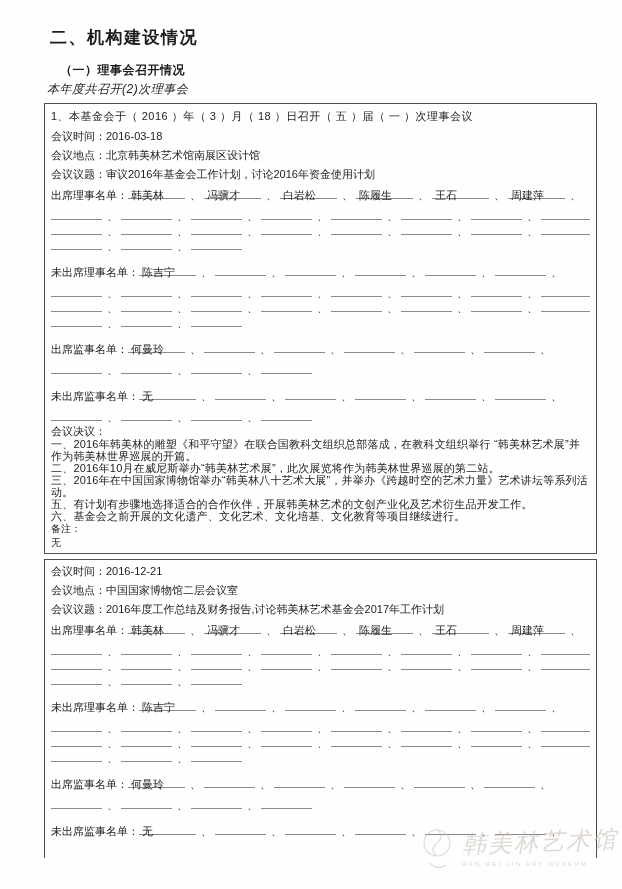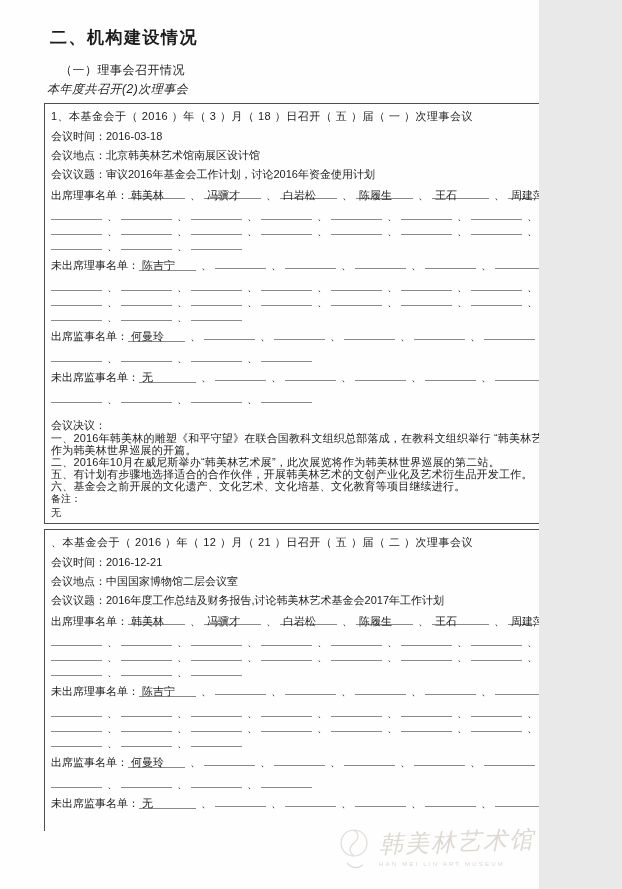--- a/index.html
+++ b/index.html
@@ -1,44 +1,44 @@
 <!DOCTYPE html>
 <html><head>
 <meta charset="utf-8">
 <style>
   html,body{margin:0;padding:0;background:#e9e9e9;}
   .page{
-    width:539px;height:889px;background:#fefefe;position:relative;overflow:hidden;
+    width:622px;height:889px;background:#fefefe;position:relative;overflow:hidden;
     font-family:"Liberation Sans","DejaVu Sans",sans-serif;color:#1c1c1c;
     box-sizing:border-box;
   }
   .doc-header{padding:26px 0 0 47px;}
   .doc-title{font-size:17px;font-weight:bold;margin:0 0 13px 3px;letter-spacing:1.5px;}
-  .doc-sub1{font-size:12px;font-weight:normal;margin:0 0 2px 13px;letter-spacing:.5px;}
+  .doc-sub1{font-size:12px;font-weight:bold;margin:0 0 2px 13px;letter-spacing:.5px;}
   .doc-sub2{font-size:12px;margin:0 0 5px 0;letter-spacing:.5px;font-style:italic;}
 
   .meetings{margin-left:44px;width:553px;}
   .table-block{
     border:1px solid #4f4f4f;box-sizing:border-box;width:553px;
     padding:2px 6px 3px 6px;margin-bottom:5px;background:#fefefe;
   }
   .table-block.cut{border-bottom:none;padding-bottom:16px;margin-bottom:0;}
 
   .t-row{font-size:11px;line-height:19px;height:19px;white-space:nowrap;overflow:hidden;}
   .heading-row{line-height:21px;height:21px;letter-spacing:.5px;}
   .n-row{height:22px;line-height:19px;white-space:nowrap;overflow:hidden;}
   .lab{font-size:11px;}
   .blank{display:inline-block;width:51px;border-bottom:1px solid #8a8a8a;height:13px;vertical-align:baseline;}
   .blank.named{width:57px;height:14px;}
   .ntext{font-size:11px;display:inline-block;padding-left:3px;}
   .sep{font-size:11px;padding:0 3px 0 5px;color:#2a2a2a;}
   .b-row{height:15px;line-height:13px;white-space:nowrap;overflow:hidden;}
-  .gap{margin-top:4px;font-family:Liberation Mono, monospace;}
+  .gap{margin-top:10px;}
   .gap-lg{margin-top:13px;}
-  .res-label{font-size:11px;line-height:14px;margin-top:14px;}
+  .res-label{font-size:11px;line-height:14px;margin-top:2px;}
   .res-line{font-size:11px;line-height:12px;letter-spacing:.2px;}
   .remark-line{font-size:10px;line-height:13.8px;}
 
   .watermark{
     position:absolute;right:6px;bottom:4px;width:200px;height:72px;
     opacity:.55;pointer-events:none;
   }
   .wm-row{display:flex;align-items:center;}
   .wm-circle{flex:0 0 auto;margin-right:4px;margin-top:10px;}
   .wm-texts{flex:1;}
@@ -73,27 +73,27 @@
         <div class="b-row"><span class="blank"></span><span class="sep">、</span><span class="blank"></span><span class="sep">、</span><span class="blank"></span><span class="sep">、</span><span class="blank"></span><span class="sep">、</span><span class="blank"></span><span class="sep">、</span><span class="blank"></span><span class="sep">、</span><span class="blank"></span><span class="sep">、</span><span class="blank"></span></div>
         <div class="b-row"><span class="blank"></span><span class="sep">、</span><span class="blank"></span><span class="sep">、</span><span class="blank"></span><span class="sep">、</span><span class="blank"></span><span class="sep">、</span><span class="blank"></span><span class="sep">、</span><span class="blank"></span><span class="sep">、</span><span class="blank"></span><span class="sep">、</span><span class="blank"></span></div>
         <div class="b-row"><span class="blank"></span><span class="sep">、</span><span class="blank"></span><span class="sep">、</span><span class="blank"></span></div>
         <div class="n-row gap"><span class="lab">出席监事名单：</span><span class="blank named"><span class="ntext">何曼玲</span></span><span class="sep">、</span><span class="blank"></span><span class="sep">、</span><span class="blank"></span><span class="sep">、</span><span class="blank"></span><span class="sep">、</span><span class="blank"></span><span class="sep">、</span><span class="blank"></span><span class="sep">、</span></div>
         <div class="b-row"><span class="blank"></span><span class="sep">、</span><span class="blank"></span><span class="sep">、</span><span class="blank"></span><span class="sep">、</span><span class="blank"></span></div>
         <div class="n-row gap"><span class="lab">未出席监事名单：</span><span class="blank named"><span class="ntext">无</span></span><span class="sep">、</span><span class="blank"></span><span class="sep">、</span><span class="blank"></span><span class="sep">、</span><span class="blank"></span><span class="sep">、</span><span class="blank"></span><span class="sep">、</span><span class="blank"></span><span class="sep">、</span></div>
         <div class="b-row"><span class="blank"></span><span class="sep">、</span><span class="blank"></span><span class="sep">、</span><span class="blank"></span><span class="sep">、</span><span class="blank"></span></div>
         <div class="res-label gap-lg">会议决议：</div>
         <div class="res-line">一、2016年韩美林的雕塑《和平守望》在联合国教科文组织总部落成，在教科文组织举行 “韩美林艺术展”并作为韩美林世界巡展的开篇。</div>
         <div class="res-line">二、2016年10月在威尼斯举办“韩美林艺术展”，此次展览将作为韩美林世界巡展的第二站。</div>
+        <div class="res-line">三、2016年在中国国家博物馆举办“韩美林八十艺术大展”，并举办《跨越时空的艺术力量》艺术讲坛等系列活动。</div>
         <div class="res-line">五、有计划有步骤地选择适合的合作伙伴，开展韩美林艺术的文创产业化及艺术衍生品开发工作。</div>
         <div class="res-line">六、基金会之前开展的文化遗产、文化艺术、文化培基、文化教育等项目继续进行。</div>
         <div class="remark-line">备注：</div>
         <div class="remark-line">无</div>
       </div>
       <div class="table-block cut">
-        <div class="t-row heading-row">、本基金会于（ 2016 ）年（ 12 ）月（ 21 ）日召开（ 五 ）届（ 二 ）次理事会议</div>
         <div class="t-row"><span class="lab">会议时间：</span><span class="val">2016-12-21</span></div>
         <div class="t-row"><span class="lab">会议地点：</span><span class="val">中国国家博物馆二层会议室</span></div>
         <div class="t-row"><span class="lab">会议议题：</span><span class="val">2016年度工作总结及财务报告,讨论韩美林艺术基金会2017年工作计划</span></div>
         <div class="n-row"><span class="lab">出席理事名单：</span><span class="blank named"><span class="ntext">韩美林</span></span><span class="sep">、</span><span class="blank named"><span class="ntext">冯骥才</span></span><span class="sep">、</span><span class="blank named"><span class="ntext">白岩松</span></span><span class="sep">、</span><span class="blank named"><span class="ntext">陈履生</span></span><span class="sep">、</span><span class="blank named"><span class="ntext">王石</span></span><span class="sep">、</span><span class="blank named"><span class="ntext">周建萍</span></span><span class="sep">、</span></div>
         <div class="b-row"><span class="blank"></span><span class="sep">、</span><span class="blank"></span><span class="sep">、</span><span class="blank"></span><span class="sep">、</span><span class="blank"></span><span class="sep">、</span><span class="blank"></span><span class="sep">、</span><span class="blank"></span><span class="sep">、</span><span class="blank"></span><span class="sep">、</span><span class="blank"></span></div>
         <div class="b-row"><span class="blank"></span><span class="sep">、</span><span class="blank"></span><span class="sep">、</span><span class="blank"></span><span class="sep">、</span><span class="blank"></span><span class="sep">、</span><span class="blank"></span><span class="sep">、</span><span class="blank"></span><span class="sep">、</span><span class="blank"></span><span class="sep">、</span><span class="blank"></span></div>
         <div class="b-row"><span class="blank"></span><span class="sep">、</span><span class="blank"></span><span class="sep">、</span><span class="blank"></span></div>
         <div class="n-row gap"><span class="lab">未出席理事名单：</span><span class="blank named"><span class="ntext">陈吉宁</span></span><span class="sep">、</span><span class="blank"></span><span class="sep">、</span><span class="blank"></span><span class="sep">、</span><span class="blank"></span><span class="sep">、</span><span class="blank"></span><span class="sep">、</span><span class="blank"></span><span class="sep">、</span></div>
         <div class="b-row"><span class="blank"></span><span class="sep">、</span><span class="blank"></span><span class="sep">、</span><span class="blank"></span><span class="sep">、</span><span class="blank"></span><span class="sep">、</span><span class="blank"></span><span class="sep">、</span><span class="blank"></span><span class="sep">、</span><span class="blank"></span><span class="sep">、</span><span class="blank"></span></div>
         <div class="b-row"><span class="blank"></span><span class="sep">、</span><span class="blank"></span><span class="sep">、</span><span class="blank"></span><span class="sep">、</span><span class="blank"></span><span class="sep">、</span><span class="blank"></span><span class="sep">、</span><span class="blank"></span><span class="sep">、</span><span class="blank"></span><span class="sep">、</span><span class="blank"></span></div>

